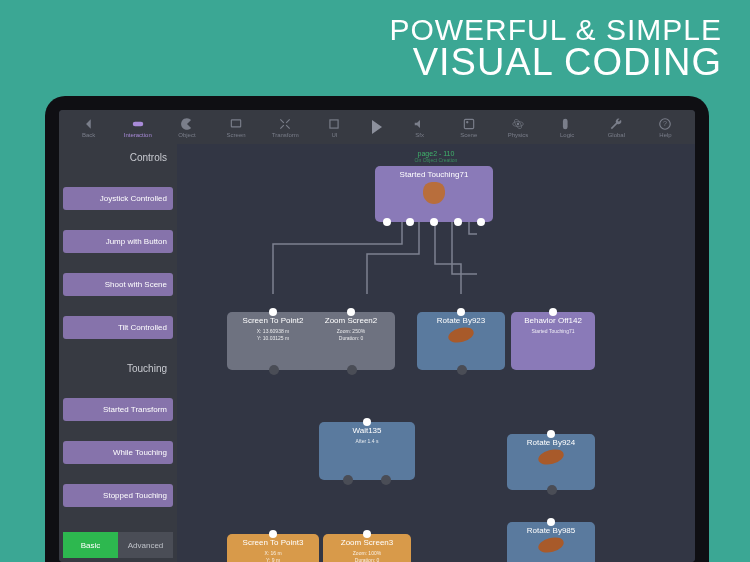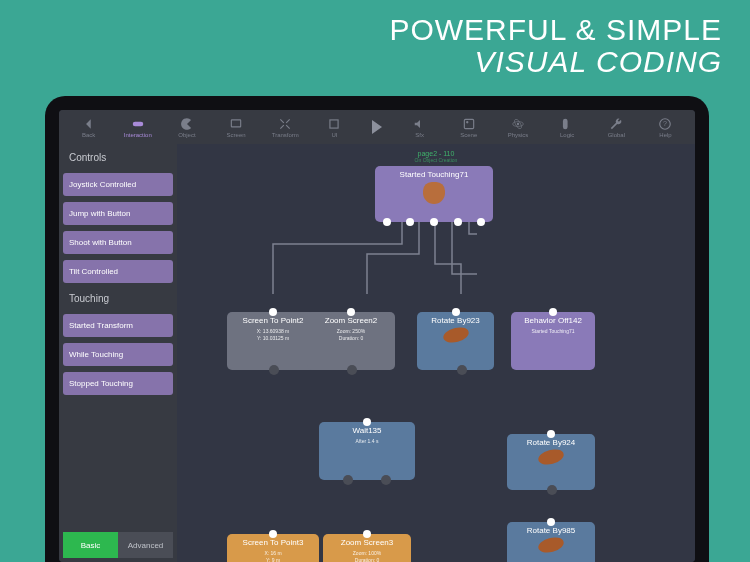--- a/index.html
+++ b/index.html
@@ -1,30 +1,30 @@
 <!DOCTYPE html>
 <html><head>
 <meta charset="utf-8">
 <style>
 * { margin: 0; padding: 0; box-sizing: border-box; font-family: -apple-system, Helvetica, Arial, sans-serif; }
 html, body { width: 750px; height: 562px; background: #3ba794; overflow: hidden; }
 .stage { position: relative; width: 750px; height: 562px; }
 .headline { position: absolute; top: 14px; right: 28px; text-align: right; color: #fff; font-weight: 300; letter-spacing: 1px; }
 .headline .l1 { font-size: 30px; line-height: 32px; }
-.headline .l2 { font-size: 30px; line-height: 32px; font-style: italic; }
+.headline .l2 { font-size: 38px; line-height: 32px; }
 .device { position: absolute; left: 45px; top: 96px; width: 664px; height: 466px; background: #0f0f13; border-radius: 20px 20px 0 0; padding: 14px 14px 0 14px; }
 .screen { width: 100%; height: 100%; background: #2f3340; border-radius: 4px; overflow: hidden; display: flex; flex-direction: column; }
 .toolbar { height: 34px; background: #373a42; display: flex; align-items: center; padding: 0 6px; gap: 2px; }
 .tb { display: flex; flex-direction: column; align-items: center; justify-content: center; width: 54px; height: 100%; color: #7a7e8a; font-size: 6px; cursor: pointer; }
 .tb.active { color: #a98bd9; }
 .tb svg { width: 14px; height: 14px; margin-bottom: 1px; }
 .tb-spacer { flex: 1; }
 .play { width: 0; height: 0; border-left: 10px solid #8c909c; border-top: 7px solid transparent; border-bottom: 7px solid transparent; margin: 0 10px; cursor: pointer; }
 .body { flex: 1; display: flex; min-height: 0; }
-.sidebar { width: 118px; background: #373a42; display: flex; flex-direction: column; padding: 4px; gap: 6px; }
+.sidebar { width: 118px; background: #373a42; display: flex; flex-direction: column; padding: 4px; gap: 20px; text-align: right; }
 .sb-head { color: #c9cbd1; font-size: 10px; padding: 4px 6px; }
 .sb-item { background: #8673ab; color: #fff; font-size: 8px; padding: 7px 6px; border-radius: 3px; cursor: pointer; }
 .sb-tabs { margin-top: auto; display: flex; height: 26px; }
 .sb-tab { flex: 1; font-size: 8px; display: flex; align-items: center; justify-content: center; cursor: pointer; }
 .sb-tab.basic { background: #2db84f; color: #fff; }
 .sb-tab.adv { background: #4a4d56; color: #bfc2c9; }
 .canvas { flex: 1; position: relative; background: #323644; overflow: hidden; }
 .node { position: absolute; border-radius: 5px; padding: 4px 6px 10px 6px; color: #fff; }
 .node .title { font-size: 8px; text-align: center; margin-bottom: 3px; }
 .node .sub { font-size: 5px; text-align: center; opacity: 0.85; line-height: 7px; }
@@ -136,21 +136,21 @@
           <span>Help</span>
         </div>
       </div>
 
       <div class="body">
 
         <div class="sidebar">
           <div class="sb-head">Controls</div>
           <div class="sb-item">Joystick Controlled</div>
           <div class="sb-item">Jump with Button</div>
-          <div class="sb-item">Shoot with Button</div>
+          <div class="sb-item">Shoot with Scene</div>
           <div class="sb-item">Tilt Controlled</div>
           <div class="sb-head">Touching</div>
           <div class="sb-item">Started Transform</div>
           <div class="sb-item">While Touching</div>
           <div class="sb-item">Stopped Touching</div>
           <div class="sb-tabs">
             <div class="sb-tab basic">Basic</div>
             <div class="sb-tab adv">Advanced</div>
           </div>
         </div>
@@ -196,21 +196,21 @@
 Y: 10.03125 m</div>
             <div class="clockport" style="left:42px"></div>
           </div>
           <div class="node grey" style="left:130px; top:168px; width:88px; height:58px;">
             <div class="portin"></div>
             <div class="title">Zoom Screen2</div>
             <div class="sub" style="white-space:pre">Zoom: 250%
 Duration: 0</div>
             <div class="clockport" style="left:40px"></div>
           </div>
-          <div class="node blue" style="left:240px; top:168px; width:77px; height:58px;">
+          <div class="node blue" style="left:240px; top:168px; width:88px; height:58px;">
             <div class="portin"></div>
             <div class="title">Rotate By923</div>
             <div class="sprite bean"></div>
             <div class="clockport" style="left:40px"></div>
           </div>
           <div class="node purple" style="left:334px; top:168px; width:84px; height:58px;">
             <div class="portin"></div>
             <div class="title">Behavior Off142</div>
             <div class="sub">Started Touching71</div>
           </div>

